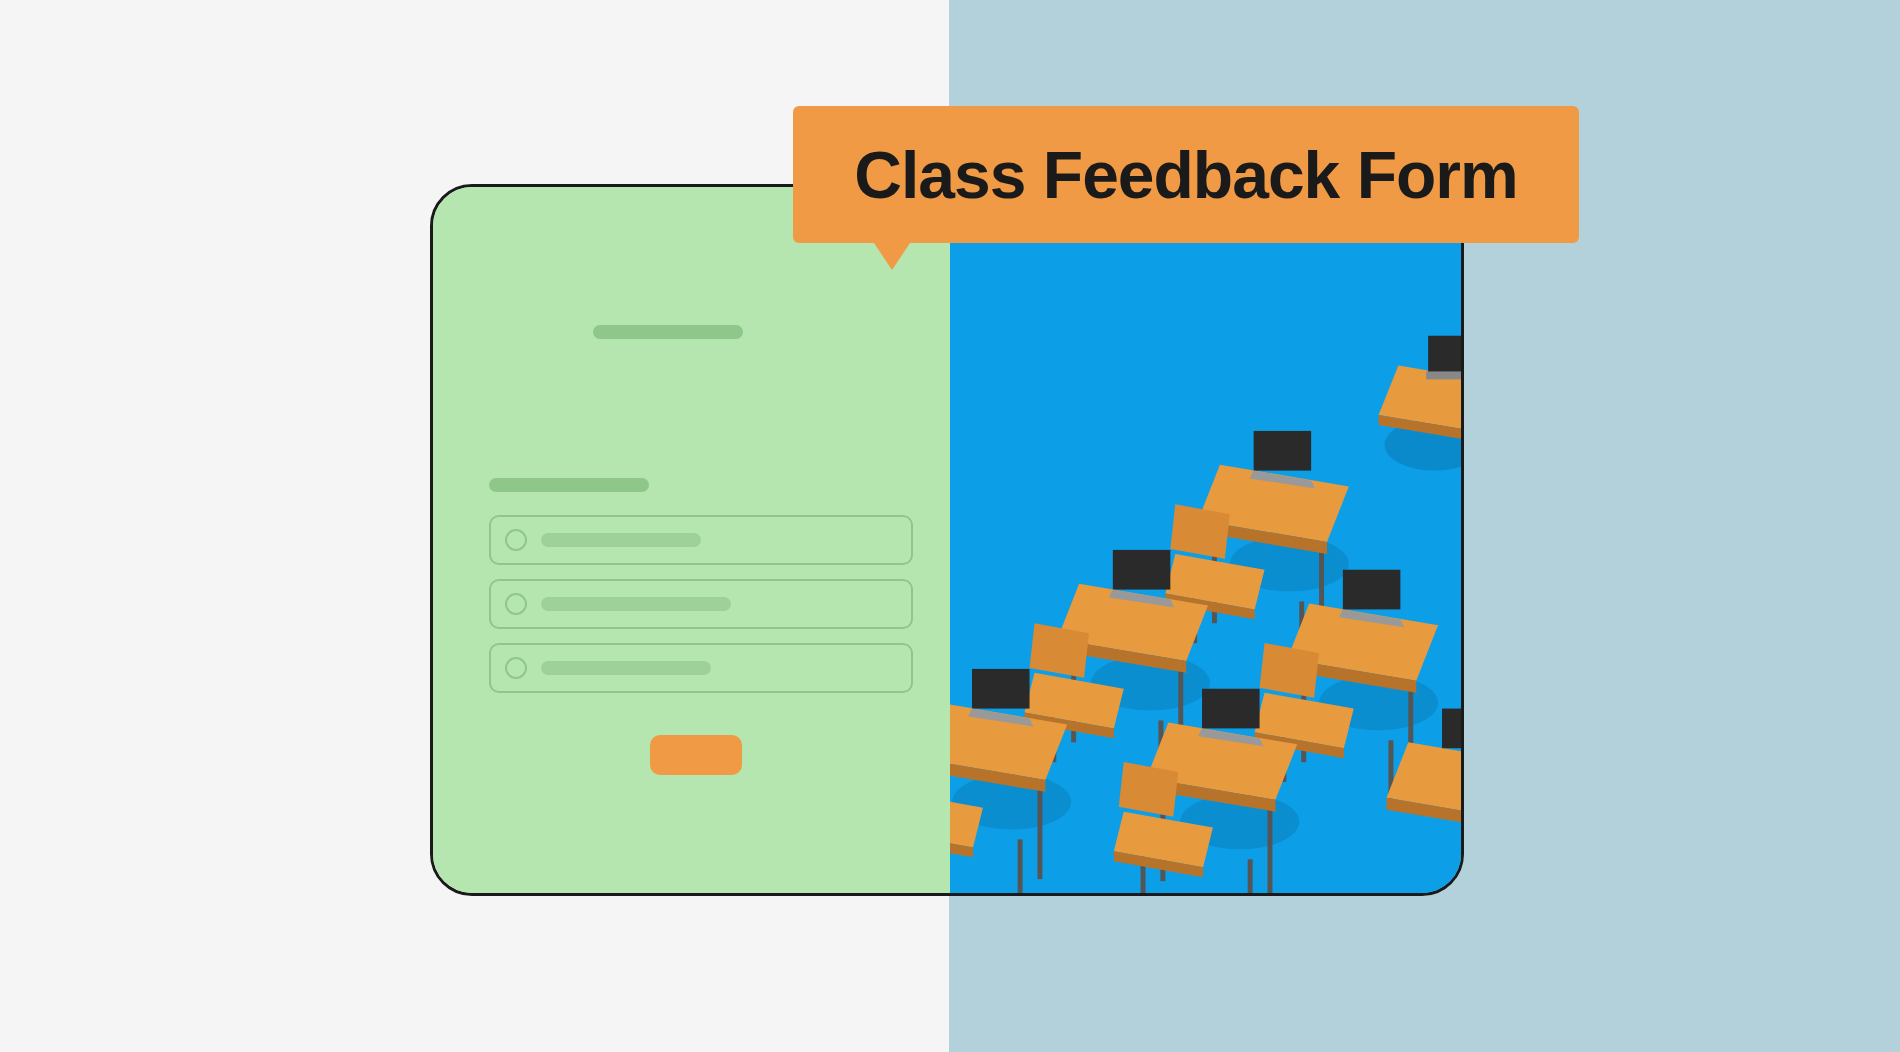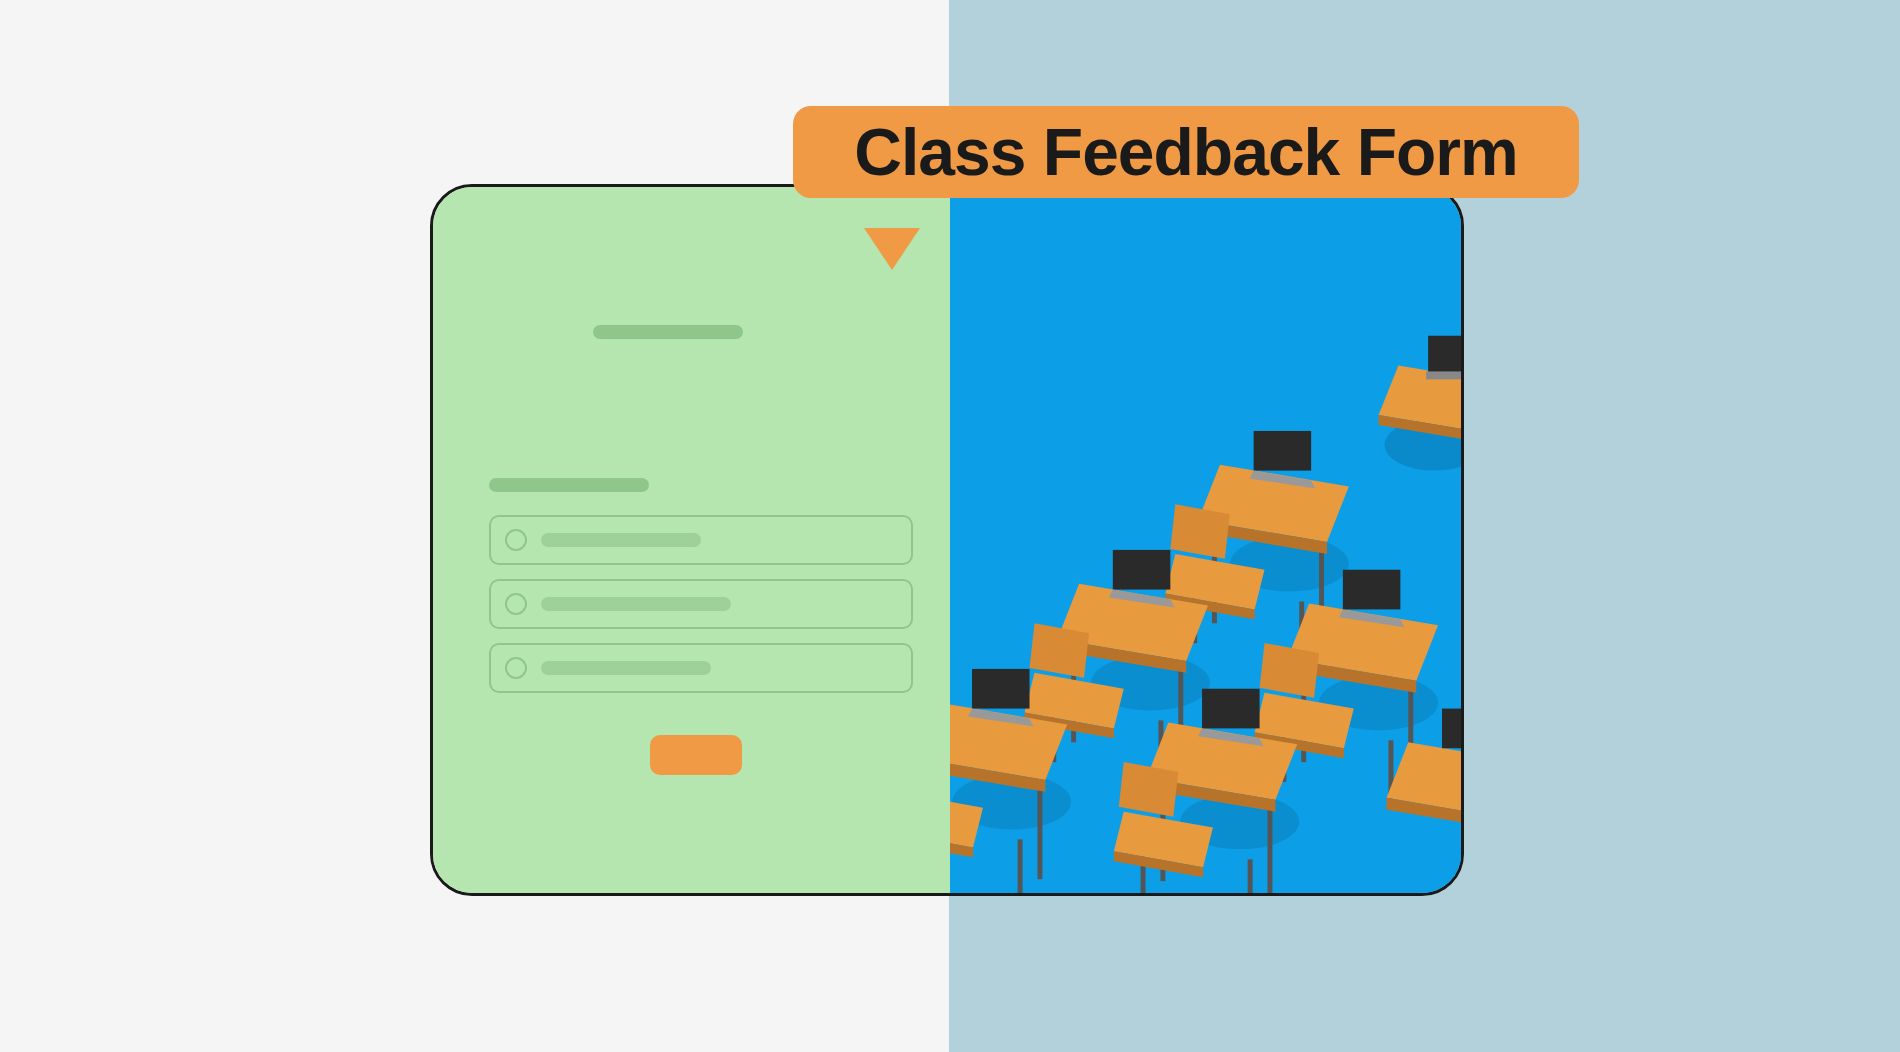--- a/index.html
+++ b/index.html
@@ -84,23 +84,23 @@
 .submit-btn {
   position: absolute;
   left: 217px; top: 548px;
   width: 92px; height: 40px;
   background: #f09a45;
   border-radius: 10px;
 }
 .callout {
   position: absolute;
   left: 793px; top: 106px;
-  width: 786px; height: 92px;
+  width: 786px; height: 137px;
   background: #f09a45;
-  border-radius: 18px;
+  border-radius: 6px;
   display: flex;
   align-items: center;
   justify-content: center;
 }
 .callout-text {
   font-size: 66px;
   font-weight: 800;
   color: #1a1a1a;
   letter-spacing: -1px;
 }

